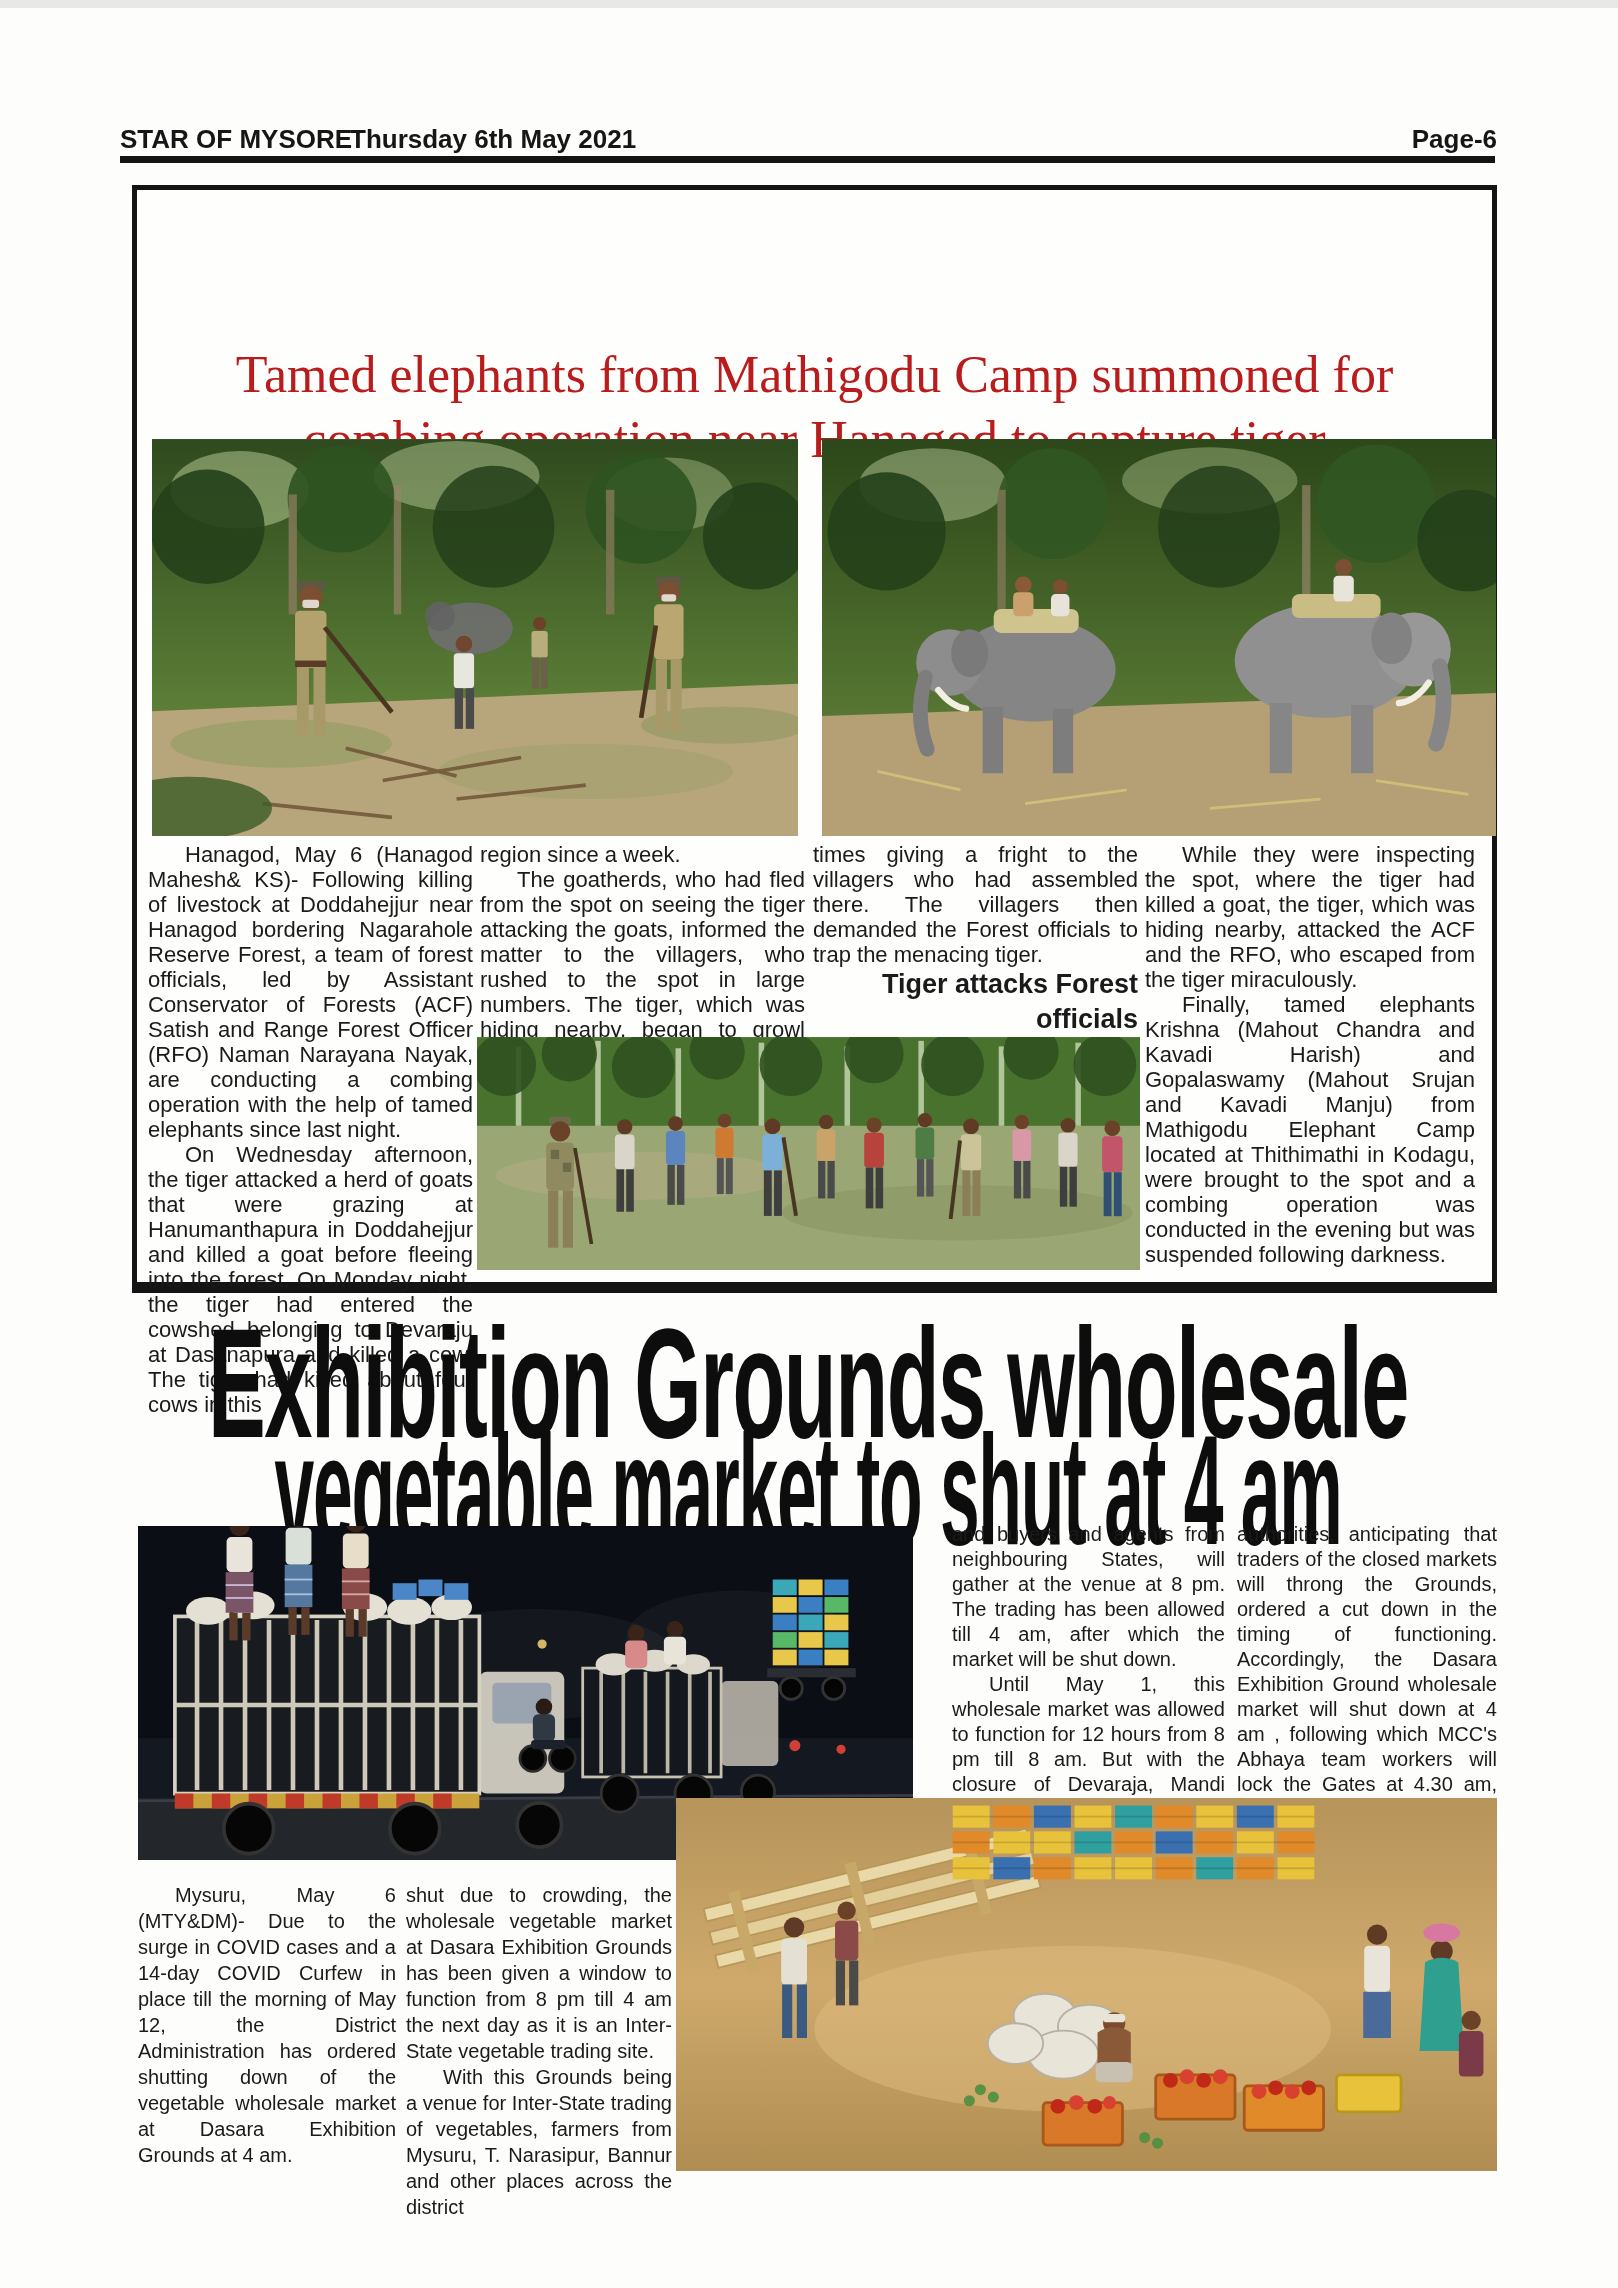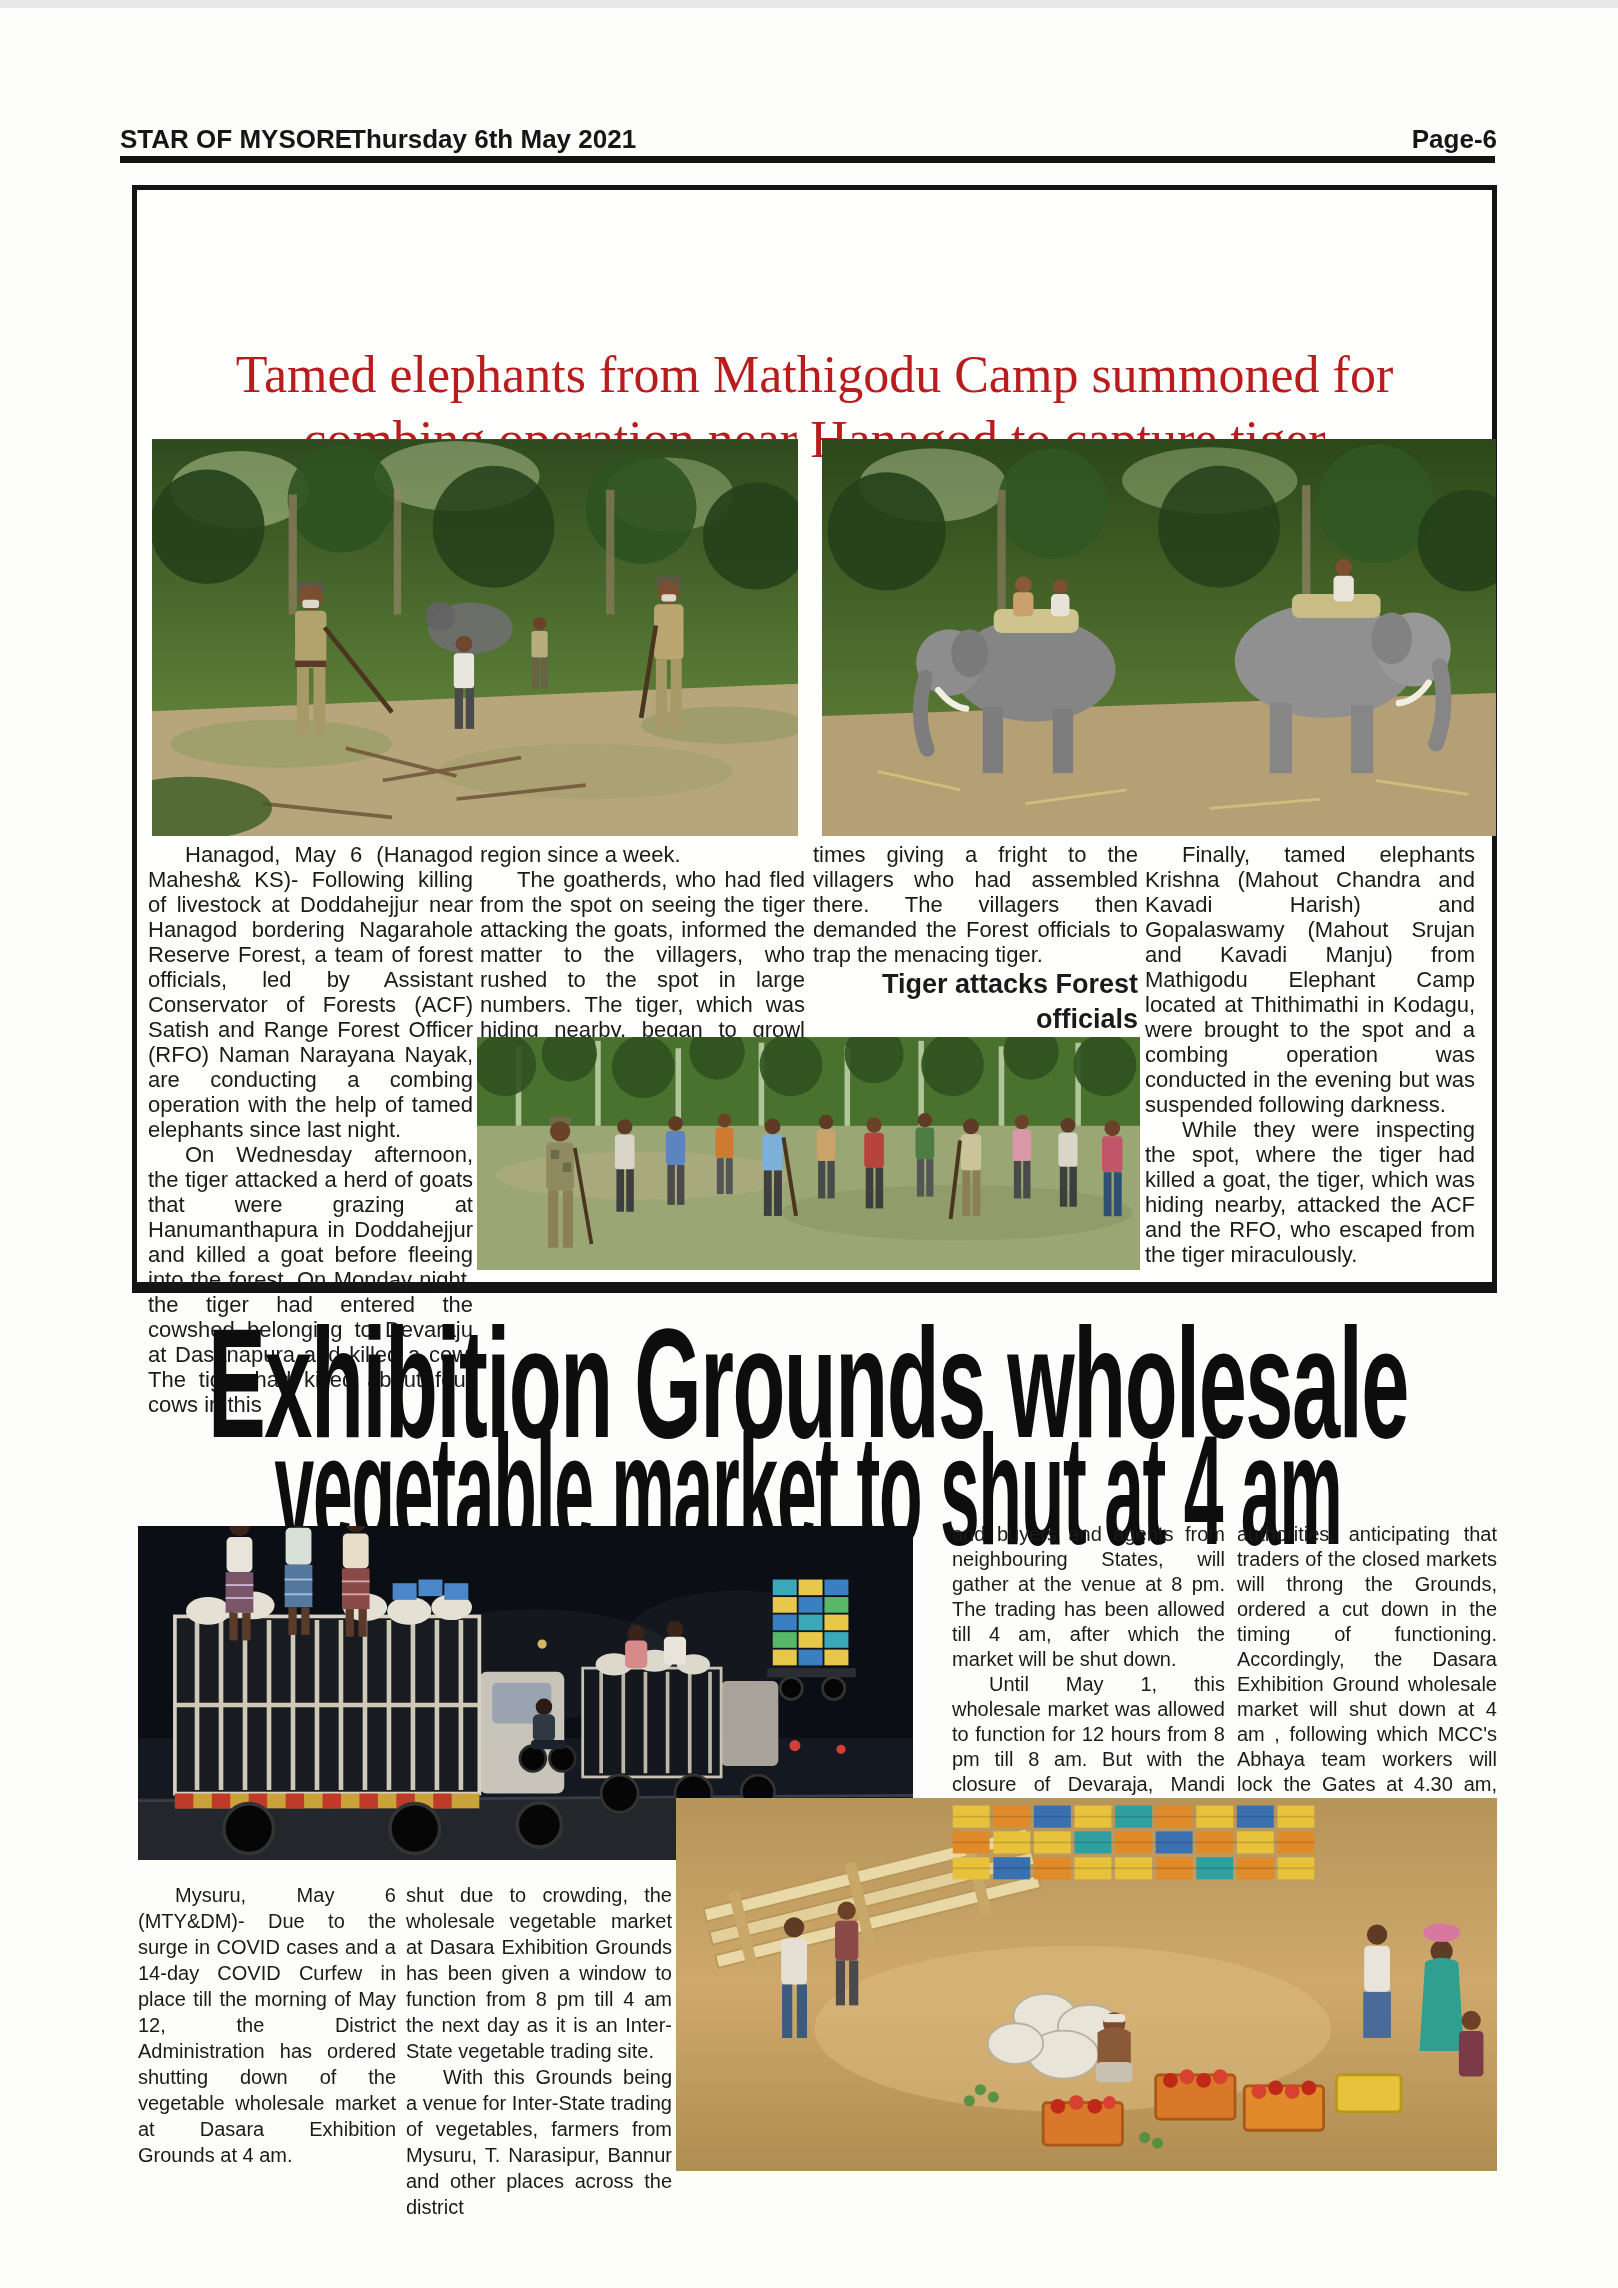--- a/index.html
+++ b/index.html
@@ -194,22 +194,22 @@
     <div class="col" style="left:343px;top:652px;width:325px;height:185px;">
       <p>region since a week.</p>
       <p class="ind">The goatherds, who had fled from the spot on seeing the tiger attacking the goats, informed the matter to the villagers, who rushed to the spot in large numbers. The tiger, which was hiding nearby, began to growl and roared numerous</p>
     </div>
     <div class="col" style="left:676px;top:652px;width:325px;height:192px;">
       <p>times giving a fright to the villagers who had assembled there. The villagers then demanded the Forest officials to trap the menacing tiger.</p>
       <p class="subhead-bold">Tiger attacks Forest officials</p>
       <p class="ind">Meanwhile, ACF Satish and RFO Naman Narayana Nayak, along with about</p>
     </div>
     <div class="col" style="left:1008px;top:652px;width:330px;height:454px;">
+      <p class="ind">While they were inspecting the spot, where the tiger had killed a goat, the tiger, which was hiding nearby, attacked the ACF and the RFO, who escaped from the tiger miraculously.</p>
       <p class="ind">Finally, tamed elephants Krishna (Mahout Chandra and Kavadi Harish) and Gopalaswamy (Mahout Srujan and Kavadi Manju) from Mathigodu Elephant Camp located at Thithimathi in Kodagu, were brought to the spot and a combing operation was conducted in the evening but was suspended following darkness.</p>
-      <p class="ind">While they were inspecting the spot, where the tiger had killed a goat, the tiger, which was hiding nearby, attacked the ACF and the RFO, who escaped from the tiger miraculously.</p>
     </div>
 
     <div class="photo" style="left:340px;top:847px;width:663px;height:233px;">
       <svg width="663" height="233" viewBox="0 0 718 252">
         <rect width="718" height="100" fill="#49722e"></rect>
         <rect y="96" width="718" height="156" fill="#9aa674"></rect>
         <ellipse cx="180" cy="150" rx="160" ry="26" fill="#b2ad85" opacity="0.6"></ellipse>
         <ellipse cx="520" cy="190" rx="190" ry="30" fill="#8c9a66" opacity="0.7"></ellipse>
         <g fill="#cdd9b5" opacity="0.8">
           <rect x="42" y="10" width="6" height="86"></rect>

